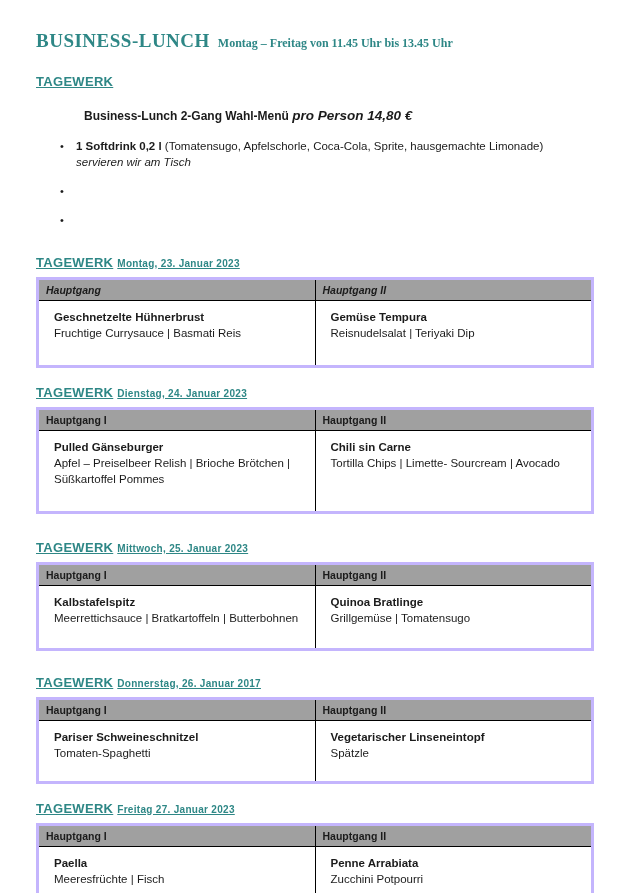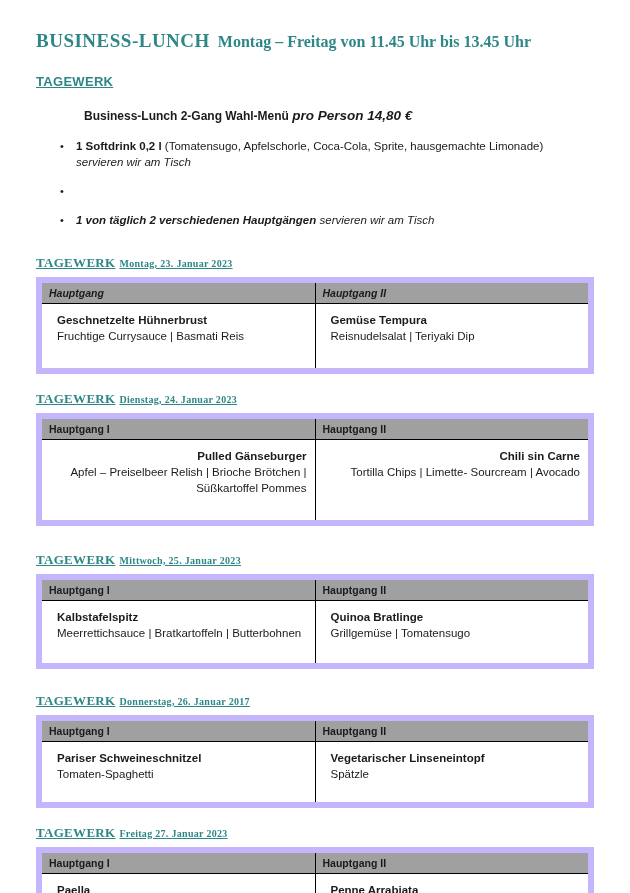--- a/index.html
+++ b/index.html
@@ -10,21 +10,21 @@
   .content{padding:30px 36px 0 36px;}
 
   
   .title-row{white-space:nowrap;}
   .doc-title{
     display:inline;font-family:"Liberation Serif",serif;font-weight:bold;
     font-size:19px;color:#2E8786;letter-spacing:.5px;
   }
   .doc-subtitle{
     display:inline;font-family:"Liberation Serif",serif;font-weight:bold;
-    font-size:16px;color:#2E8786;margin-left:8px;
+    font-size:12px;color:#2E8786;margin-left:8px;
   }
 
   
   .section-head{
     margin-top:22px;color:#2E8786;font-weight:bold;font-size:13px;
     text-decoration:underline;letter-spacing:.3px;
   }
 
   
   .intro-line{margin-top:19px;font-size:12px;padding-left:48px;}
@@ -37,40 +37,40 @@
   .dot{width:16px;flex:0 0 16px;font-size:11px;}
   .b-bold{font-weight:bold;}
   .b-italic{font-style:italic;}
   .b-bold-italic{font-weight:bold;font-style:italic;}
 
   
   .day{margin-top:15px;}
   .day-first{margin-top:25px;}
   .day-head{
     color:#2E8786;font-weight:bold;text-decoration:underline;
-    margin-bottom:6px;letter-spacing:.3px;font-family:Liberation Serif, serif;
+    margin-bottom:6px;letter-spacing:.3px;
   }
   .day-head .hd-main{font-size:13px;}
   .day-head .hd-date{font-size:10px;margin-left:4px;}
 
   table.menu{
     width:100%;border-collapse:collapse;table-layout:fixed;
-    border:6px solid #c4b5fd;
+    border:3px solid #c4b5fd;
   }
   table.menu th{
     background:#A0A0A0;border:1px solid #000;text-align:left;
     font-size:10.5px;font-weight:bold;padding:3px 7px;height:14px;
   }
   table.menu.italic-head th{font-style:italic;}
   table.menu td{
     border:1px solid #000;vertical-align:top;padding:8px 8px 4px 15px;
     font-size:11.5px;line-height:16px;
   }
   .dish-title{font-weight:bold;}
-  .t1 td{height:52px;} .t2 td{height:68px;text-align:right;} .t3 td{height:50px;margin-top:20px;}
+  .t1 td{height:52px;} .t2 td{height:68px;} .t3 td{height:50px;margin-top:20px;}
   .t4 td{height:48px;} .t5 td{height:50px;}
 </style>
 </head>
 <body>
 
 <div class="content">
 
   <div class="title-row">
     <h1 class="doc-title">BUSINESS-LUNCH</h1><span class="doc-subtitle">Montag – Freitag von 11.45 Uhr bis 13.45 Uhr</span>
   </div>
@@ -84,22 +84,20 @@
       <span class="dot">•</span>
       <span><span class="b-bold">1 Softdrink 0,2 l</span><span> (Tomatensugo, Apfelschorle, Coca-Cola, Sprite, hausgemachte Limonade)</span><br>
         <span class="b-italic">servieren wir am Tisch</span>
       </span>
     </div>
     <div class="bullet">
       <span class="dot">•</span>
     </div>
     <div class="bullet">
       <span class="dot">•</span>
-      <span><span class="b-bold-italic">1 von täglich 2 verschiedenen Hauptgängen </span><span class="b-italic">servieren wir am Tisch</span>
-      </span>
     </div>
   </div>
 
   <div class="day day-first">
     <div class="day-head">
       <span class="hd-main">TAGEWERK</span><span class="hd-date">Montag, 23. Januar 2023</span>
     </div>
     <table class="menu italic-head t1">
       <thead>
         <tr>

